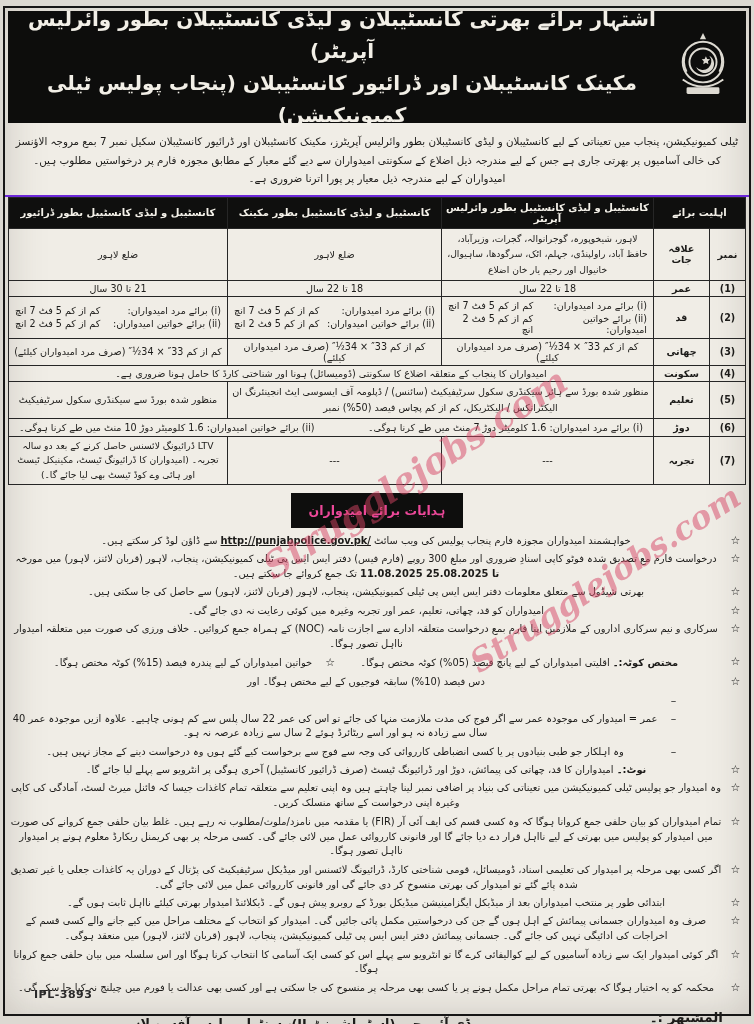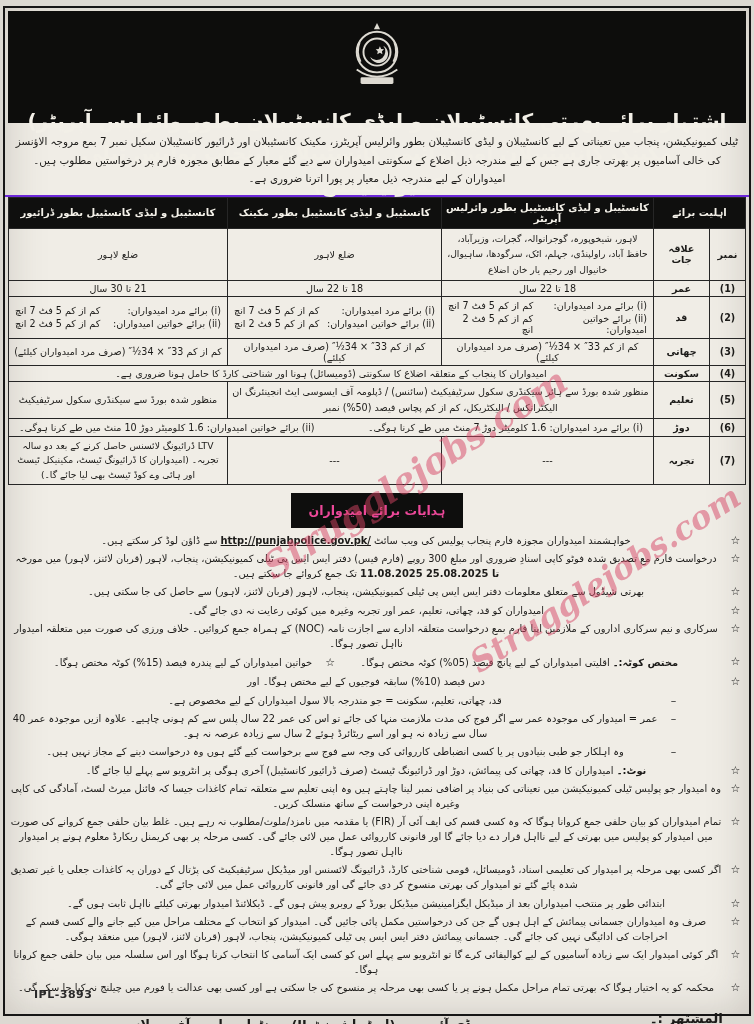--- a/index.html
+++ b/index.html
@@ -9,21 +9,21 @@
     font-family:"DejaVu Sans",sans-serif;color:#1c1b19;
   }
   .page-frame{
     position:absolute;left:3px;top:6px;right:3px;bottom:8px;
     border:2px solid #161616;background:#f0ede6;
     box-shadow:inset 0 0 40px rgba(90,85,75,.25);
   }
   
   .banner{
     margin:3px;background:#0d0d0c;color:#f2efe7;
-    display:flex;align-items:center;gap:12px;padding:10px 14px;height:92px;flex-direction:column;
+    display:flex;align-items:center;gap:12px;padding:10px 14px;height:92px;
   }
   .crest{flex:0 0 auto;opacity:.92}
   .banner-text{flex:1;text-align:center;direction:rtl}
   .banner-line{font-size:20px;font-weight:bold;line-height:1.6;letter-spacing:.5px}
   
   .intro{
     direction:rtl;padding:6px 9px 7px;font-size:10.3px;line-height:1.8;
     text-align:center;border-bottom:2px solid #6d28d9;
   }
   
@@ -252,21 +252,20 @@
       </span>
     </div>
 
     <div class="irow">
       <span class="star">☆</span>
       <span class="itext">دس فیصد (10%) سابقہ فوجیوں کے لیے مختص ہوگا۔ اور</span>
     </div>
 
     <div class="irow indent">
       <span class="star">–</span>
-      <span class="itext">قد، چھاتی، تعلیم، سکونت = جو مندرجہ بالا سول امیدواران کے لیے مخصوص ہے۔</span>
     </div>
 
     <div class="irow indent">
       <span class="star">–</span>
       <span class="itext">عمر = امیدوار کی موجودہ عمر سے اگر فوج کی مدت ملازمت منہا کی جائے تو اس کی عمر 22 سال پلس سے کم ہونی چاہیے۔ علاوہ ازیں موجودہ عمر 40 سال سے زیادہ نہ ہو اور اسے ریٹائرڈ ہوئے 2 سال سے زیادہ عرصہ نہ ہو۔</span>
     </div>
 
     <div class="irow indent">
       <span class="star">–</span>
       <span class="itext">وہ اہلکار جو طبی بنیادوں پر یا کسی انضباطی کارروائی کی وجہ سے فوج سے برخواست کیے گئے ہوں وہ درخواست دینے کے مجاز نہیں ہیں۔</span>

